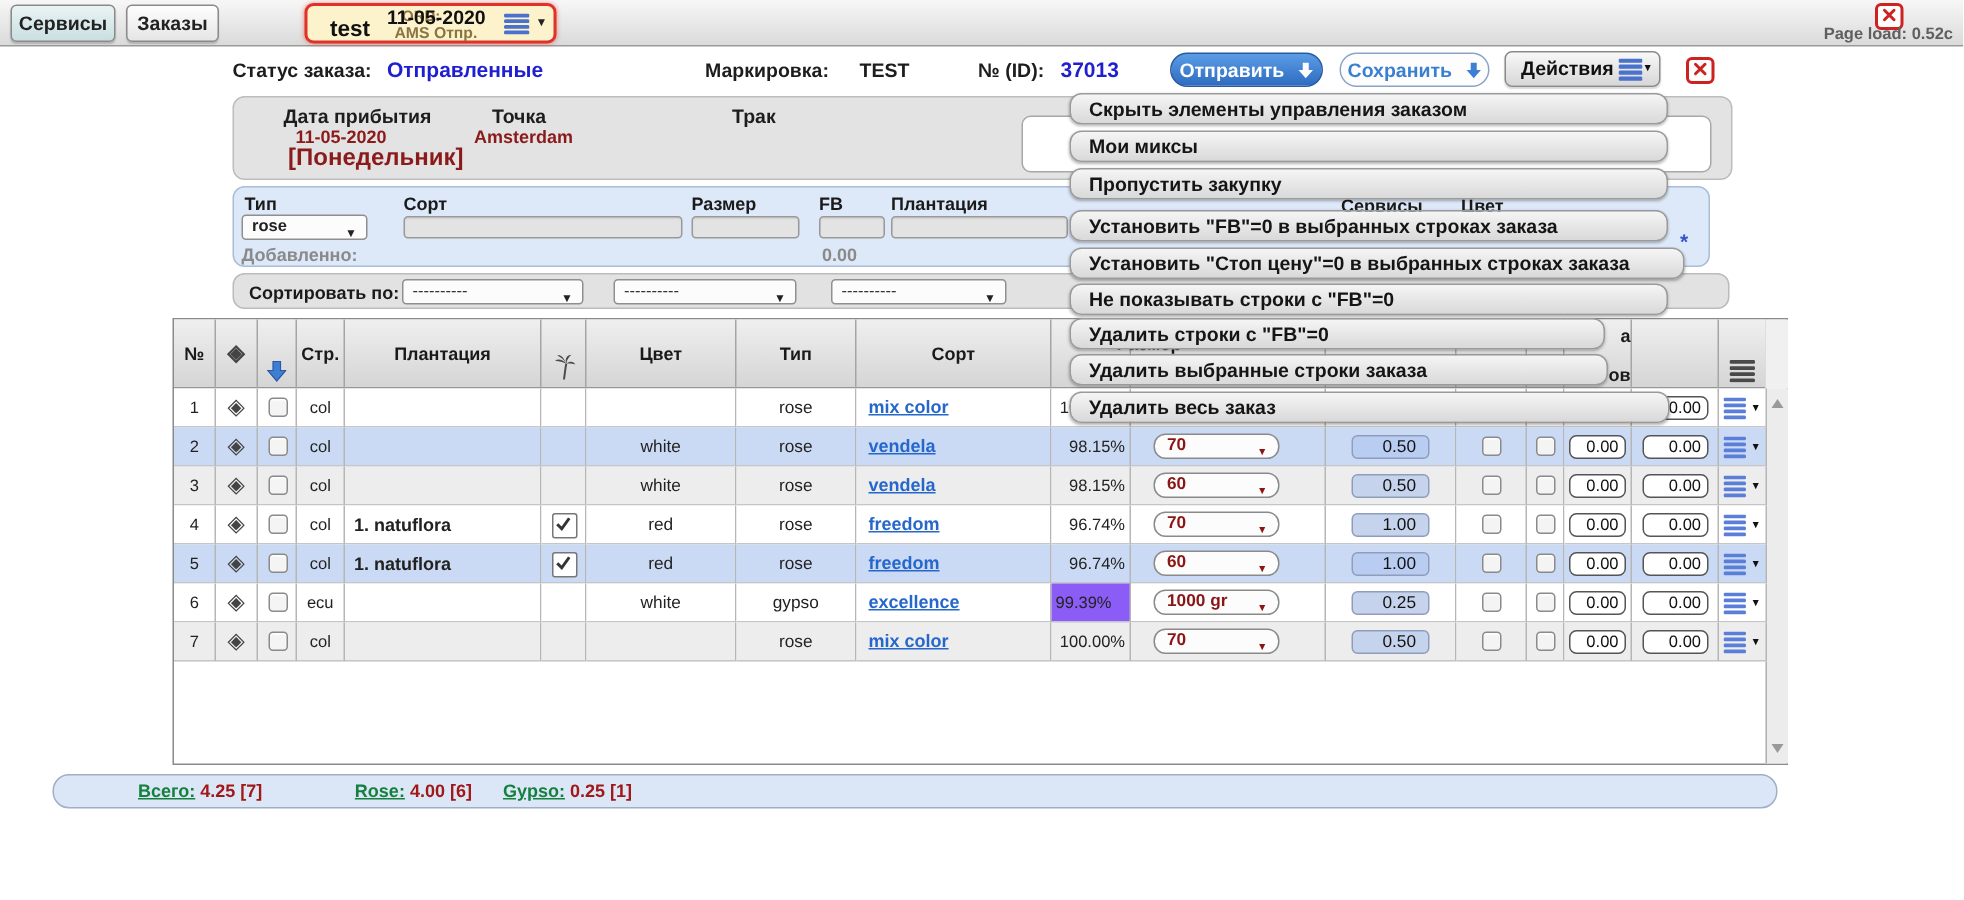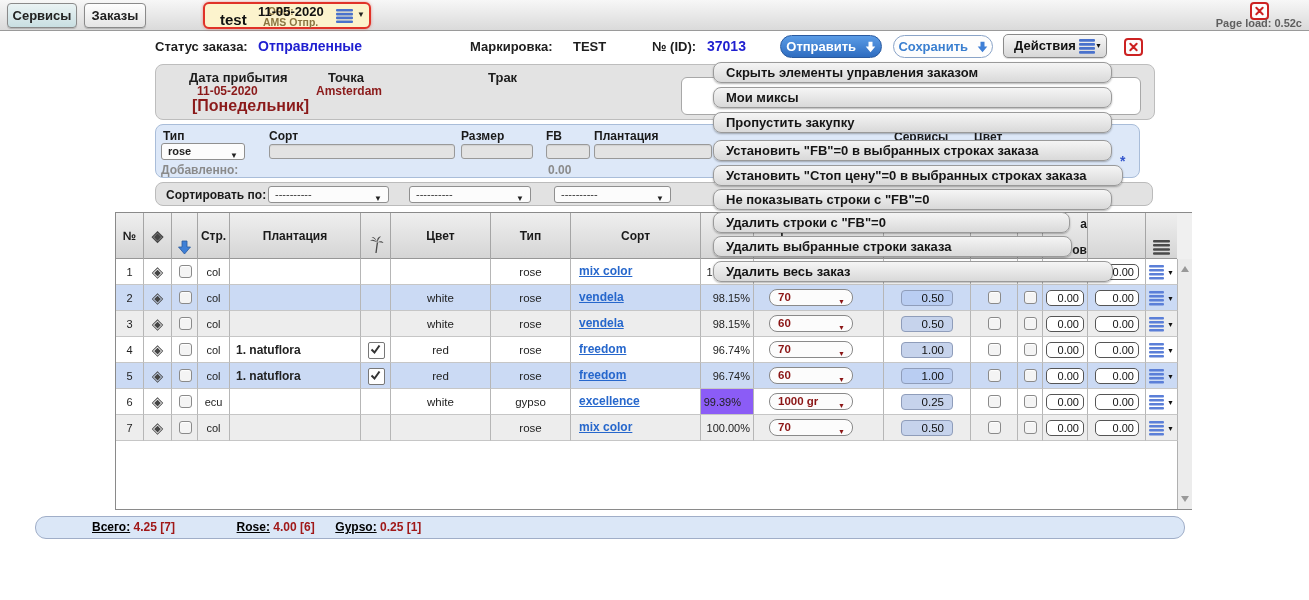--- a/index.html
+++ b/index.html
@@ -74,21 +74,21 @@
           box-sizing:border-box;font-size:11px;color:#111;text-align:right;padding-right:4px;line-height:14px;}
   
   .menu-item{position:absolute;height:21px;background:linear-gradient(#f5f5f5,#d9d9d9);
              border:1px solid #9a9a9a;border-radius:8px;box-sizing:border-box;
              font-size:13px;font-weight:bold;color:#151515;padding-left:12px;line-height:19px;
              box-shadow:0 1px 2px rgba(0,0,0,.3);z-index:50;white-space:nowrap;overflow:hidden;}
   
   .summary{left:35px;top:516px;width:1150px;height:23px;background:#dbe7f7;
            border:1px solid #a0aec8;border-radius:11px;font-size:12px;line-height:21px;
            padding-left:28px;white-space:nowrap;}
-  .sumlink{font-weight:bold;color:#000000;text-decoration:underline;}
+  .sumlink{font-weight:bold;color:#15803d;text-decoration:underline;}
   .sumval{font-weight:bold;color:#a01818;}
 </style>
 </head>
 <body>
 
 <div class="stage">
 
   <div class="abs topbar">
     <div class="tbtn" style="left:7px;width:70px;background:linear-gradient(#eaf3f4,#c9dfe2);">Сервисы</div>
     <div class="tbtn" style="left:84px;width:62px;background:linear-gradient(#fefefe,#e5e5e5);">Заказы</div>

